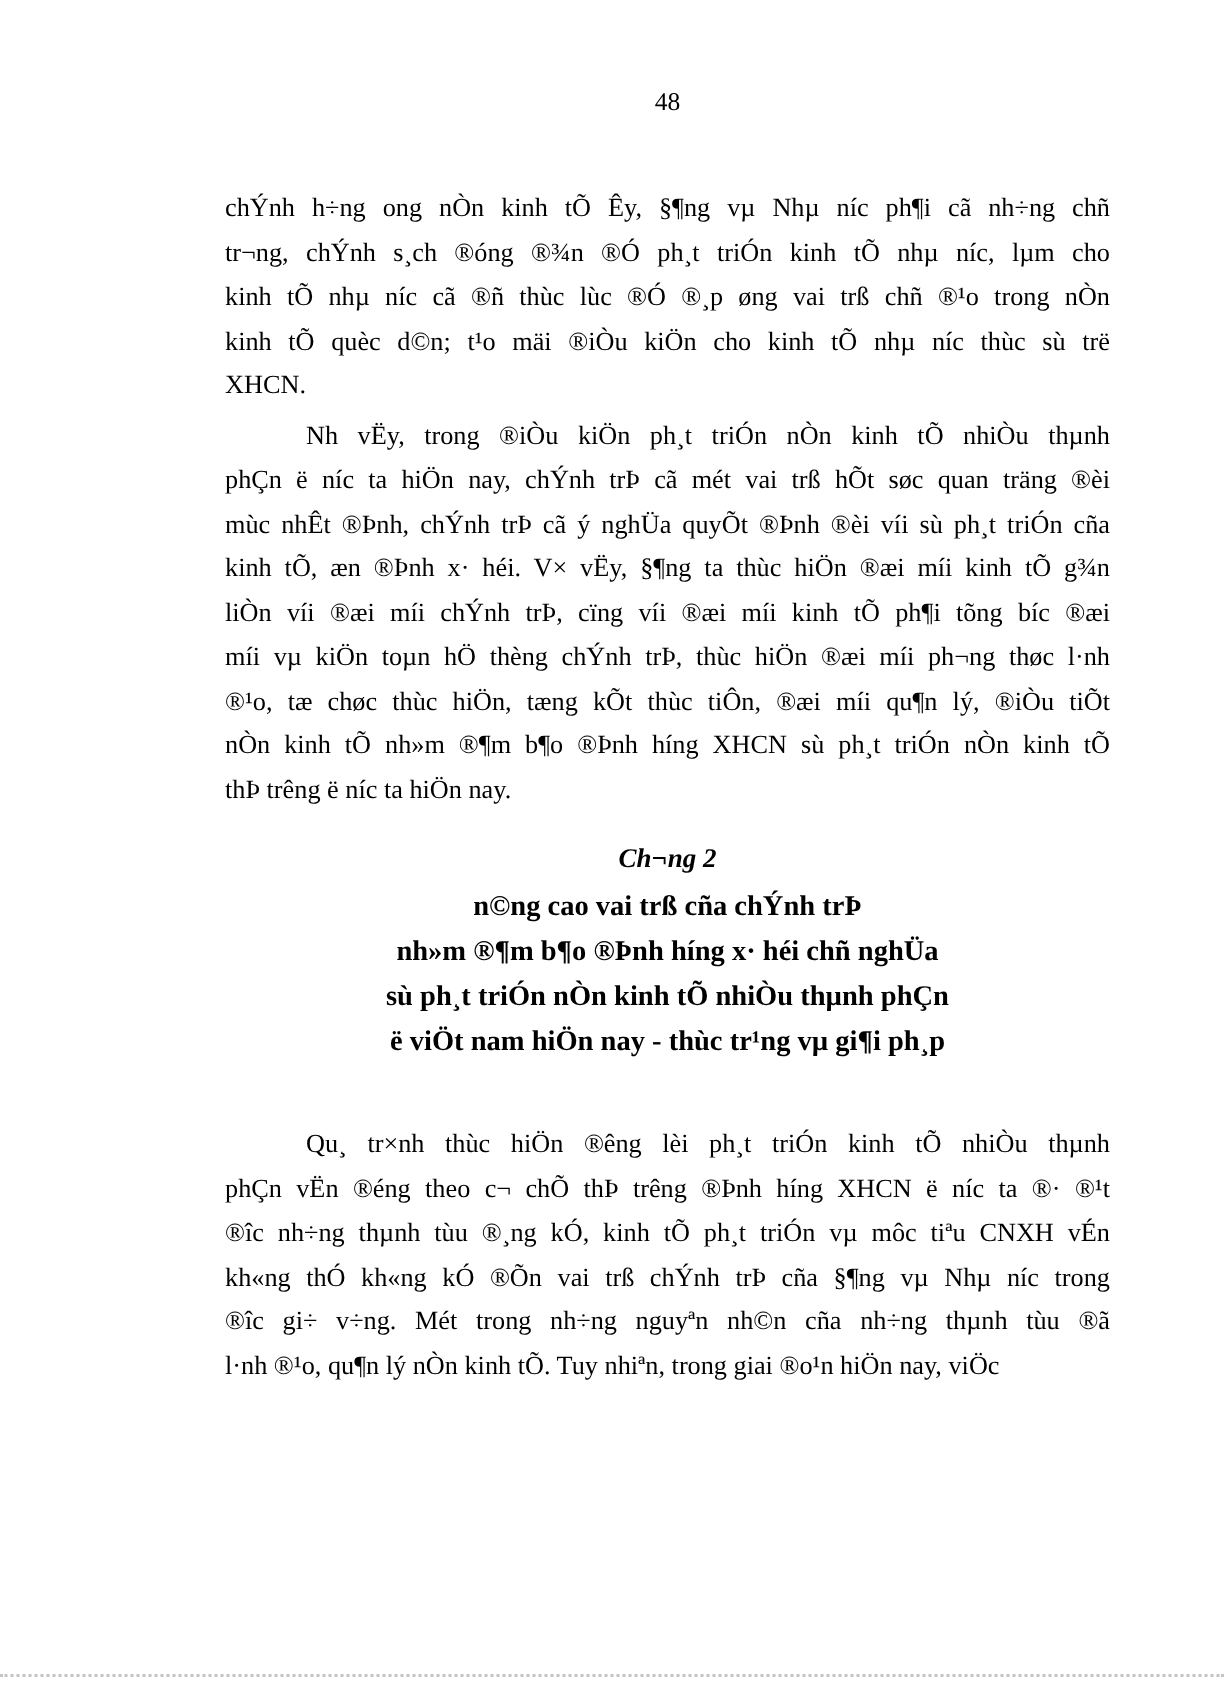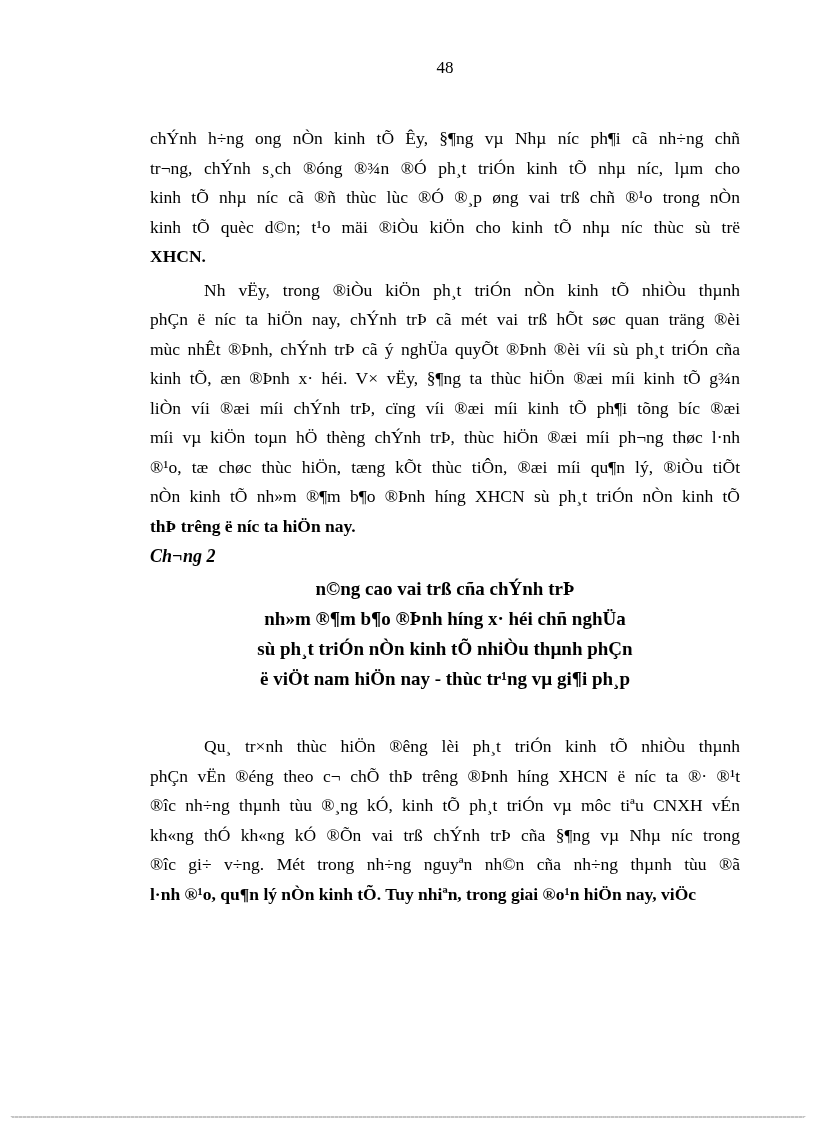--- a/index.html
+++ b/index.html
@@ -1,15 +1,15 @@
 <!DOCTYPE html>
 <html><head>
 <meta charset="utf-8">
 <style>
-  * { margin: 0; padding: 0; box-sizing: border-box; border-radius: 28px; }
+  * { margin: 0; padding: 0; box-sizing: border-box; }
   html, body { background: #ffffff; }
   .page {
     position: relative;
     width: 816px;
     height: 1123px;
     background: #ffffff;
     color: #000000;
     font-family: "Liberation Serif", serif;
     overflow: hidden;
   }
@@ -29,23 +29,25 @@
     width: 590px;
     font-size: 17.5px;
     line-height: 29.5px;
   }
   .para { margin: 0; }
   .para + .para { margin-top: 4px; }
   .line {
     text-align: justify;
     text-align-last: justify;
   }
-  .line.end { text-align-last: left; font-weight: bold; }
+  .line.end { text-align-last: left; }
   .line.indent { text-indent: 54px; }
   .chapter-label {
+    margin-top: 16px;
+    text-align: center;
     font-weight: bold;
     font-style: italic;
     font-size: 18px;
     line-height: 30px;
   }
   .chapter-title { margin-top: 3px; }
   .title-line {
     text-align: center;
     font-weight: bold;
     font-size: 19px;

